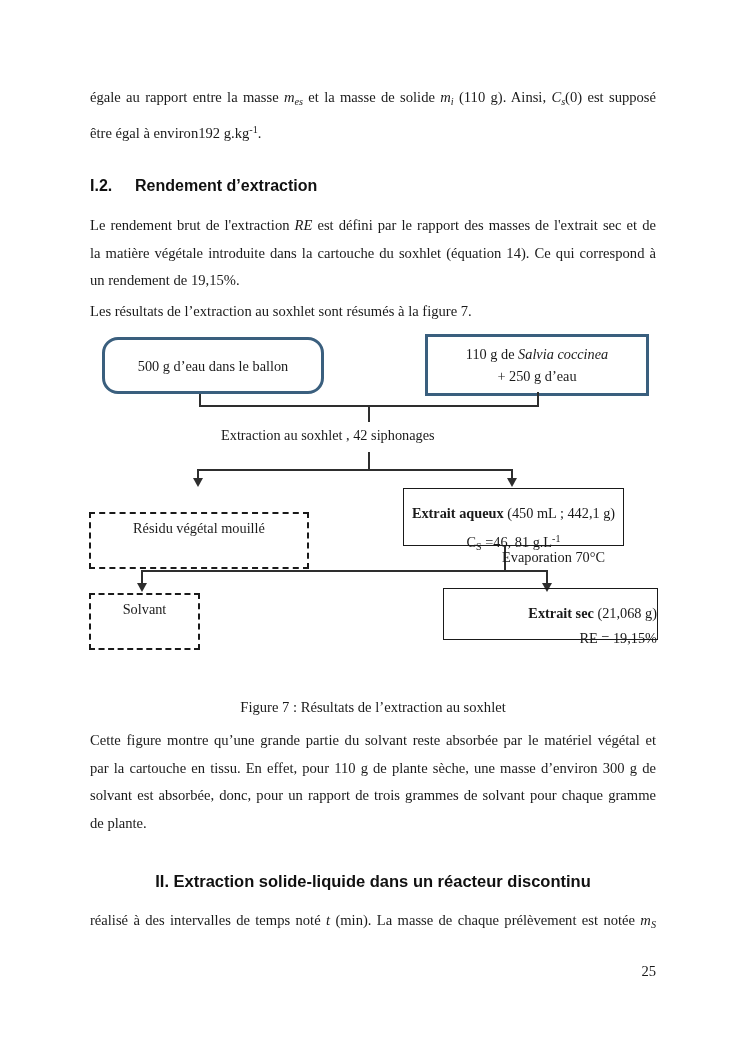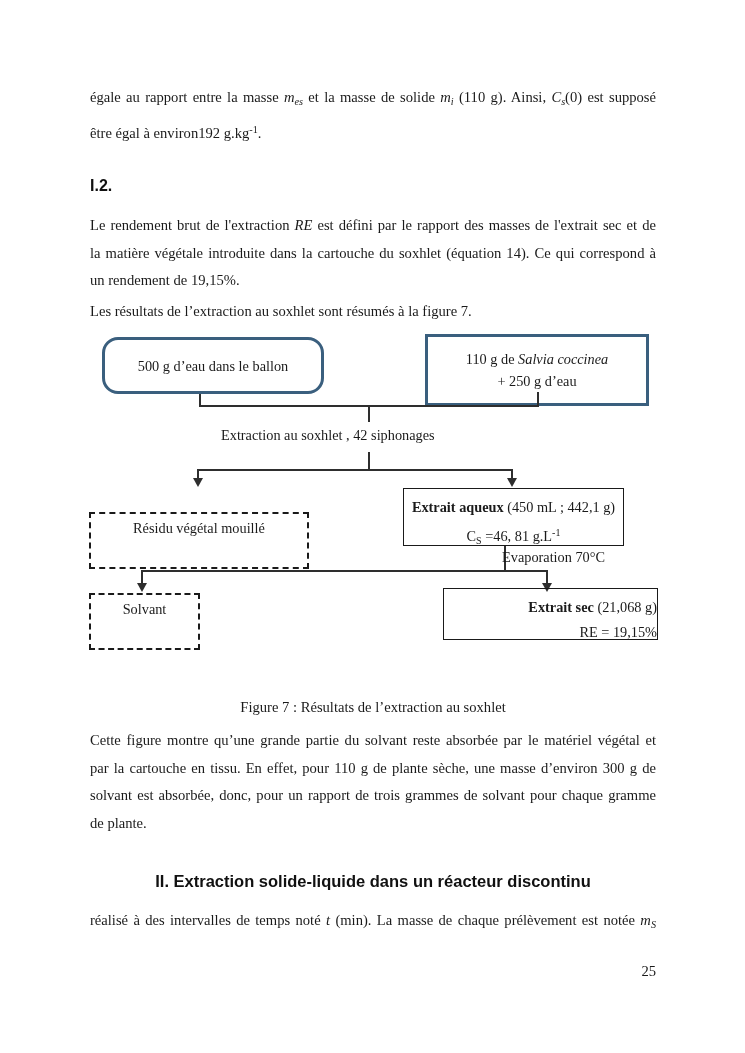--- a/index.html
+++ b/index.html
@@ -18,21 +18,21 @@
   .h-center{position:absolute;left:90px;width:566px;text-align:center;
             font-family:"Liberation Sans",sans-serif;font-weight:bold;font-size:16.5px;color:#111;}
 
   .caption{position:absolute;left:90px;width:566px;text-align:center;font-size:14.6px;}
   .pagenum{position:absolute;left:90px;top:963px;width:566px;text-align:right;font-size:14.6px;}
 
   
   .box{position:absolute;box-sizing:border-box;font-size:14.3px;text-align:center;}
   .box-blue{border:3px solid #3a5f7e;display:flex;flex-direction:column;justify-content:center;line-height:22px;}
   .box-dashed{border:2px dashed #1a1a1a;padding-top:4px;line-height:21px;}
-  .box-solid{border:1.4px solid #1a1a1a;padding-top:6px;line-height:25px;}
+  .box-solid{border:1.4px solid #1a1a1a;padding-top:12px;line-height:25px;}
   .dline{position:absolute;background:#2e2e2e;}
   .arrowhead{position:absolute;width:0;height:0;border-left:5px solid transparent;
              border-right:5px solid transparent;border-top:9px solid #2e2e2e;}
   .dlabel{position:absolute;font-size:14.3px;white-space:nowrap;}
 
   
   .seg-i{font-style:italic;}
   .seg-b{font-weight:bold;}
   .seg-sub{font-size:0.7em;vertical-align:-0.3em;}
   .seg-sup{font-size:0.7em;vertical-align:0.5em;}
@@ -42,36 +42,37 @@
 
 <div class="page">
 
   <div class="txt" style="top:84px;">
     <div class="jline"><span>égale au rapport entre la masse </span><span class="seg-i">m</span><span class="seg-i seg-sub">es</span><span> et la masse de solide </span><span class="seg-i">m</span><span class="seg-i seg-sub">i</span><span> (110 g). Ainsi, </span><span class="seg-i">C</span><span class="seg-i seg-sub">s</span><span>(0) est supposé</span></div>
     <div class="lline"><span>être égal à environ192 g.kg</span><span class="seg-sup">-1</span><span>.</span></div>
   </div>
 
   <div class="h-num" style="top:177px;">
     <span class="num">I.2.</span>
+    <span>Rendement d’extraction</span>
   </div>
 
   <div class="txt" style="top:212px;">
     <div class="jline"><span>Le rendement brut de l'extraction </span><span class="seg-i">RE</span><span> est défini par le rapport des masses de l'extrait sec et de</span></div>
     <div class="jline"><span>la matière végétale introduite dans la cartouche du soxhlet (équation 14). Ce qui correspond à</span></div>
     <div class="lline"><span>un rendement de 19,15%.</span></div>
   </div>
 
   <div class="txt" style="top:298px;">
     <div class="lline">Les résultats de l’extraction au soxhlet sont résumés à la figure 7.</div>
   </div>
 
   <div class="box box-blue" style="left:102px;top:337px;width:222px;height:57px;border-radius:16px;">
     <div>500 g d’eau dans le ballon</div>
   </div>
-  <div class="box box-blue" style="left:425px;top:334px;width:224px;height:72px;">
+  <div class="box box-blue" style="left:425px;top:334px;width:224px;height:62px;">
     <div><span>110 g de </span><span class="seg-i">Salvia coccinea</span></div>
     <div>+ 250 g d’eau</div>
   </div>
 
   <div class="dline" style="left:199px;top:394px;width:2px;height:13px;"></div>
   <div class="dline" style="left:537px;top:392px;width:2px;height:15px;"></div>
   <div class="dline" style="left:199px;top:405px;width:340px;height:2px;"></div>
   <div class="dline" style="left:368px;top:405px;width:2px;height:17px;"></div>
 
   <div class="dlabel" style="left:221px;top:427px;width:300px;text-align:left;">Extraction au soxhlet , 42 siphonages</div>

